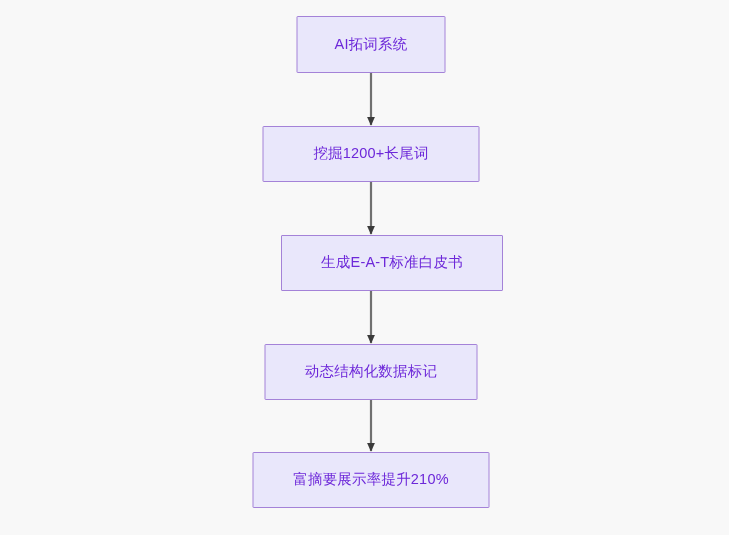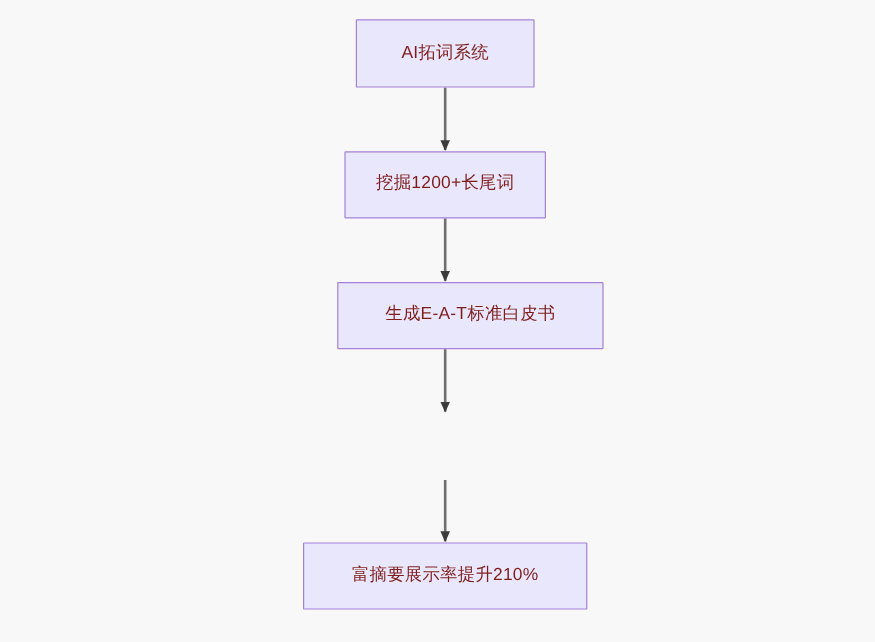--- a/index.html
+++ b/index.html
@@ -38,28 +38,28 @@
     border-radius: 1px;
     display: flex;
     align-items: center;
     justify-content: center;
     transform: translateX(-50%);
   }
 
   .node-label {
     font-size: 14.5px;
     line-height: 1.2;
-    color: #7f1d1d;
+    color: #6d28d9;
     letter-spacing: 0.2px;
     white-space: nowrap;
     text-align: center;
   }
 
   .node-1 { left: 371px; top: 16px;  width: 149px; height: 57px; }
-  .node-2 { left: 371px; top: 126px; width: 168px; height: 56px; }
+  .node-2 { left: 371px; top: 126px; width: 217px; height: 56px; }
   .node-3 { left: 392px; top: 235px; width: 222px; height: 56px; }
   .node-4 { left: 371px; top: 344px; width: 213px; height: 56px; }
   .node-5 { left: 371px; top: 452px; width: 237px; height: 56px; }
 </style>
 </head>
 <body>
 
 <div id="flowchart">
 
   <svg class="edge-layer" width="729" height="535" viewBox="0 0 729 535" xmlns="http://www.w3.org/2000/svg">
@@ -88,18 +88,21 @@
   </div>
 
   <div class="node node-2">
     <span class="node-label">挖掘1200+长尾词</span>
   </div>
 
   <div class="node node-3">
     <span class="node-label">生成E-A-T标准白皮书</span>
   </div>
 
+  <div class="node node-4">
+    <span class="node-label">动态结构化数据标记</span>
+  </div>
 
   <div class="node node-5">
     <span class="node-label">富摘要展示率提升210%</span>
   </div>
 
 </div>
 
 </body></html>

